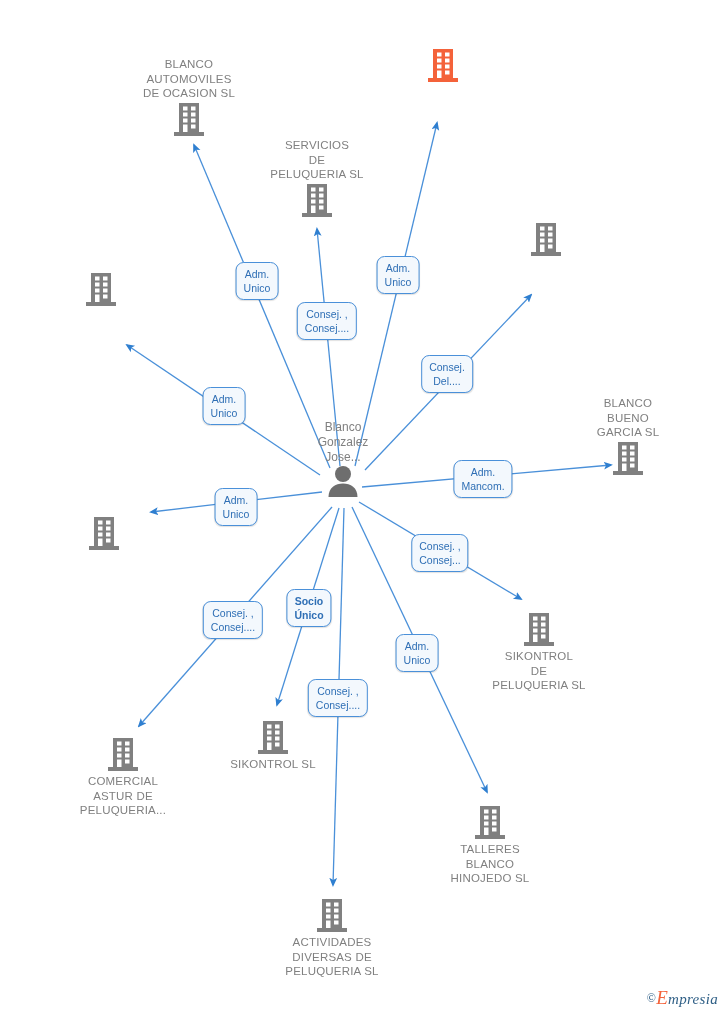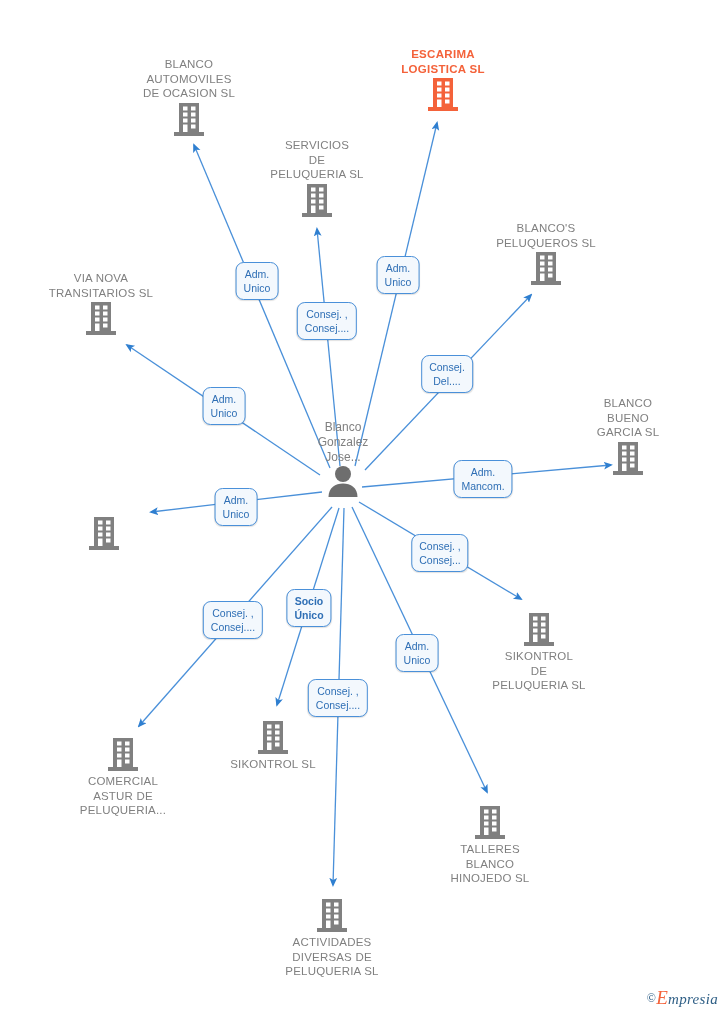--- a/index.html
+++ b/index.html
@@ -137,22 +137,20 @@
           <rect x="11" y="10.5" width="4.5" height="4" fill="#ffffff"></rect>
           <rect x="11" y="16.5" width="4.5" height="4" fill="#ffffff"></rect>
           <rect x="11" y="22.5" width="4.5" height="7.5" fill="#ffffff"></rect>
           <rect x="19" y="4.5" width="4.5" height="4" fill="#ffffff"></rect>
           <rect x="19" y="10.5" width="4.5" height="4" fill="#ffffff"></rect>
           <rect x="19" y="16.5" width="4.5" height="4" fill="#ffffff"></rect>
           <rect x="19" y="22.5" width="4.5" height="4" fill="#ffffff"></rect>
         </svg>
       </div>
       <div class="node label-above" style="left: 443px; top: 47px;">
-        <div class="node-label highlight">ESCARIMA
-LOGISTICA SL</div>
         <svg class="node-icon" width="34" height="35" viewBox="0 0 34 35">
           <rect x="7" y="1" width="20" height="29" fill="#f4623a"></rect>
           <rect x="2" y="30" width="30" height="4" fill="#f4623a"></rect>
           <rect x="11" y="4.5" width="4.5" height="4" fill="#ffffff"></rect>
           <rect x="11" y="10.5" width="4.5" height="4" fill="#ffffff"></rect>
           <rect x="11" y="16.5" width="4.5" height="4" fill="#ffffff"></rect>
           <rect x="11" y="22.5" width="4.5" height="7.5" fill="#ffffff"></rect>
           <rect x="19" y="4.5" width="4.5" height="4" fill="#ffffff"></rect>
           <rect x="19" y="10.5" width="4.5" height="4" fill="#ffffff"></rect>
           <rect x="19" y="16.5" width="4.5" height="4" fill="#ffffff"></rect>
@@ -170,38 +168,34 @@
           <rect x="11" y="10.5" width="4.5" height="4" fill="#ffffff"></rect>
           <rect x="11" y="16.5" width="4.5" height="4" fill="#ffffff"></rect>
           <rect x="11" y="22.5" width="4.5" height="7.5" fill="#ffffff"></rect>
           <rect x="19" y="4.5" width="4.5" height="4" fill="#ffffff"></rect>
           <rect x="19" y="10.5" width="4.5" height="4" fill="#ffffff"></rect>
           <rect x="19" y="16.5" width="4.5" height="4" fill="#ffffff"></rect>
           <rect x="19" y="22.5" width="4.5" height="4" fill="#ffffff"></rect>
         </svg>
       </div>
       <div class="node label-above" style="left: 546px; top: 221px;">
-        <div class="node-label">BLANCO'S
-PELUQUEROS SL</div>
         <svg class="node-icon" width="34" height="35" viewBox="0 0 34 35">
           <rect x="7" y="1" width="20" height="29" fill="#808080"></rect>
           <rect x="2" y="30" width="30" height="4" fill="#808080"></rect>
           <rect x="11" y="4.5" width="4.5" height="4" fill="#ffffff"></rect>
           <rect x="11" y="10.5" width="4.5" height="4" fill="#ffffff"></rect>
           <rect x="11" y="16.5" width="4.5" height="4" fill="#ffffff"></rect>
           <rect x="11" y="22.5" width="4.5" height="7.5" fill="#ffffff"></rect>
           <rect x="19" y="4.5" width="4.5" height="4" fill="#ffffff"></rect>
           <rect x="19" y="10.5" width="4.5" height="4" fill="#ffffff"></rect>
           <rect x="19" y="16.5" width="4.5" height="4" fill="#ffffff"></rect>
           <rect x="19" y="22.5" width="4.5" height="4" fill="#ffffff"></rect>
         </svg>
       </div>
       <div class="node label-above" style="left: 101px; top: 271px;">
-        <div class="node-label">VIA NOVA
-TRANSITARIOS SL</div>
         <svg class="node-icon" width="34" height="35" viewBox="0 0 34 35">
           <rect x="7" y="1" width="20" height="29" fill="#808080"></rect>
           <rect x="2" y="30" width="30" height="4" fill="#808080"></rect>
           <rect x="11" y="4.5" width="4.5" height="4" fill="#ffffff"></rect>
           <rect x="11" y="10.5" width="4.5" height="4" fill="#ffffff"></rect>
           <rect x="11" y="16.5" width="4.5" height="4" fill="#ffffff"></rect>
           <rect x="11" y="22.5" width="4.5" height="7.5" fill="#ffffff"></rect>
           <rect x="19" y="4.5" width="4.5" height="4" fill="#ffffff"></rect>
           <rect x="19" y="10.5" width="4.5" height="4" fill="#ffffff"></rect>
           <rect x="19" y="16.5" width="4.5" height="4" fill="#ffffff"></rect>

